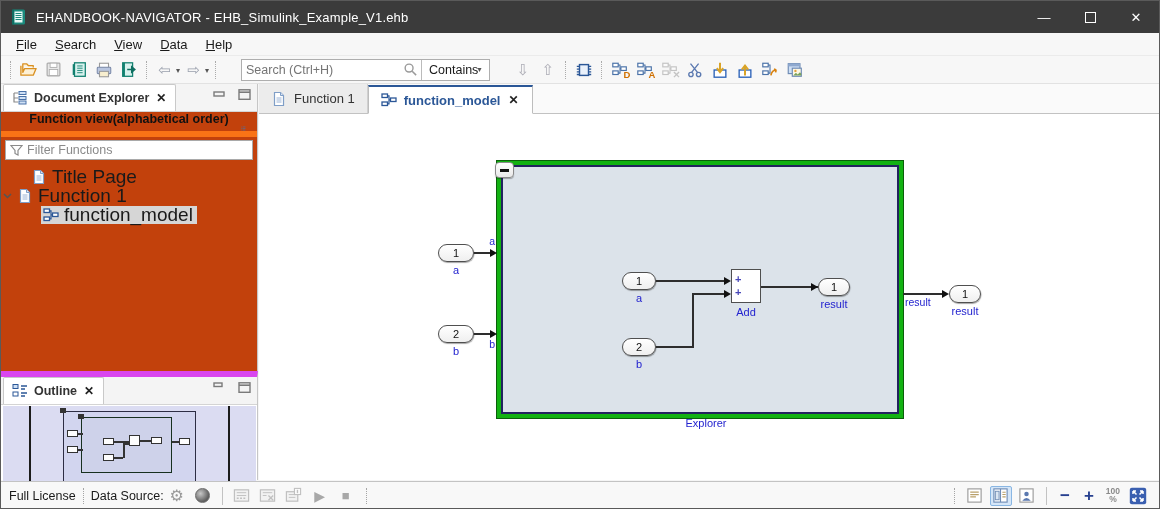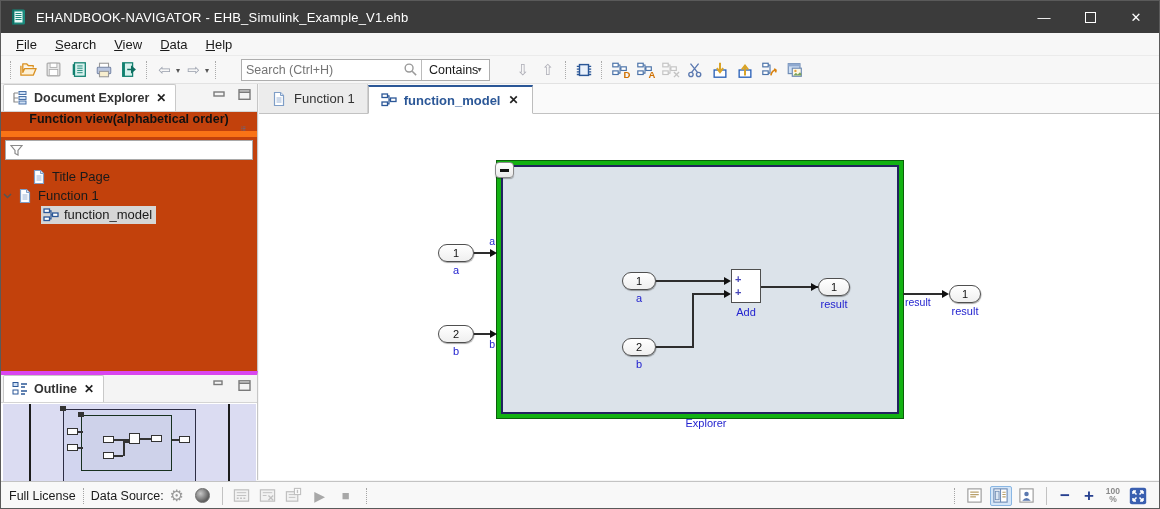--- a/index.html
+++ b/index.html
@@ -43,27 +43,27 @@
   .tab-close { font-size:12px; font-weight:bold; color:#222; padding:0 1px; }
   .panel-minmax { position:absolute; right:6px; top:5px; display:flex; gap:12px; }
   .panel-minmax .mm { width:13px; height:11px; }
   .view-label-row { display:flex; align-items:center; height:25px; padding:0 6px; border-bottom:6px solid #f97316;flex-direction:column; }
   .view-label { font-size:12.5px; font-weight:bold; color:#111; }
   .filter-row { padding:3px 4px 4px 4px; }
   .filter-box { display:flex; align-items:center; height:20px; border:1px solid #a9a9a9; background:#fff; padding:0 4px; gap:4px; }
   .filter-input { border:none; outline:none; flex:1; font-size:12.5px; color:#333; font-family:"Liberation Sans",sans-serif; }
   .filter-input::placeholder { color:#8a8a8a; }
   .tree { padding-top:3px; }
-  .tree-row { display:flex; align-items:center; height:19px; font-size:13px; color:#1a1a1a; }
+  .tree-row { display:flex; align-items:center; height:19px; font-size:19px; color:#1a1a1a; }
   .tree-row .twisty { width:16px; display:flex; justify-content:center; }
   .sel-span { display:flex; align-items:center; gap:5px; padding:0 4px 0 2px; height:18px; }
   .selected { background:#d6d6d6; }
   .tree-icon { width:16px; height:16px; }
 
-  .outline-panel { position:absolute; left:0; top:370px; width:257px; height:109px; background:#fff; border-right:1px solid #c6c6c6; border-top:4px solid #d946ef; }
+  .outline-panel { position:absolute; left:0; top:370px; width:257px; height:109px; background:#fff; border-right:1px solid #c6c6c6; border-top:6px solid #d946ef; }
   .thumb { position:absolute; left:2px; top:29px; width:253px; height:78px; background:#dbdcf2; overflow:hidden; }
   .t-line { position:absolute; background:#1c1c1c; }
   .t-rect { position:absolute; border:1.5px solid #2d2d44; }
   .t-block { position:absolute; background:#fdfdfd; border:1px solid #333; }
   .t-wire { position:absolute; background:#333; }
 
   
   .editor { position:absolute; left:258px; top:83px; width:902px; height:396px; background:#fff; }
   .edit-tabs { position:relative; height:30px; background:#fafafa; border-bottom:1px solid #c2c2c2; display:flex; align-items:flex-end; }
   .etab { height:29px; display:flex; align-items:center; gap:7px; padding:0 12px; font-size:13px; }
@@ -297,20 +297,21 @@
       <span class="view-label">Function view(alphabetical order)</span>
       <svg width="15" height="14" style="margin-left:auto" viewBox="0 0 15 14">
           <path d="M1.5 2.5h2M5 2.5h8M1.5 7h2M5 7h8M1.5 11.5h2M5 11.5h8" stroke="#4a72a8" stroke-width="1.7"></path>
         </svg>
     </div>
     <div class="filter-row">
       <div class="filter-box">
         <svg width="13" height="13" viewBox="0 0 13 13">
             <path d="M1 1.5 h11 L8 6.5 V11 L5 9.5 V6.5 Z" fill="none" stroke="#8a8a8a" stroke-width="1.2"></path>
           </svg>
+        <input class="filter-input" type="text" placeholder="Filter Functions" style="">
       </div>
     </div>
     <div class="tree">
       <div class="tree-row">
         <span class="twisty" style="margin-left:12px"></span>
         <span class="sel-span">
           <svg class="tree-icon" viewBox="0 0 16 16">
               <path d="M3.5 1.5 h6 l3 3 v10 h-9 z" fill="#fff" stroke="#7f9ec7" stroke-width="1.2"></path>
               <path d="M9.5 1.5 v3 h3" fill="#dbe6f5" stroke="#7f9ec7"></path>
               <path d="M5.5 7h5M5.5 9h5M5.5 11h5" stroke="#9ab3d6" stroke-width="1"></path>

